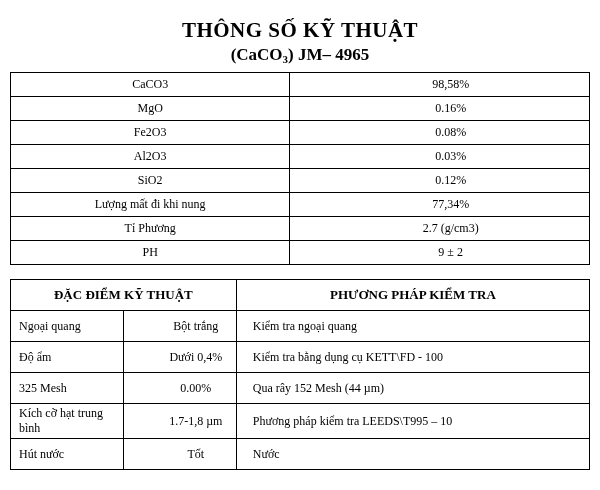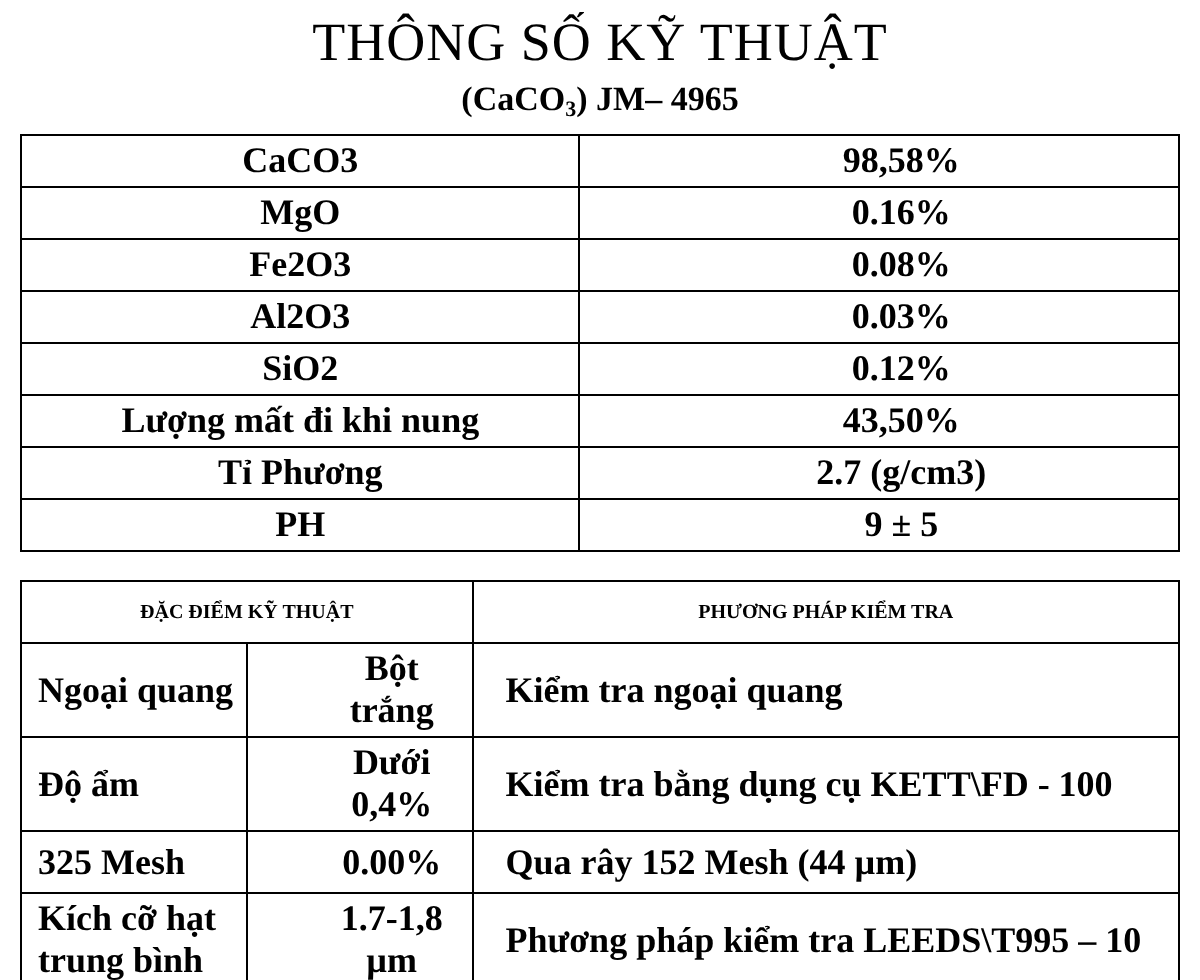--- a/index.html
+++ b/index.html
@@ -19,24 +19,25 @@
     height: 490px;
     box-sizing: border-box;
     padding: 6px 10px 0 10px;
     position: relative;
   }
   .title-block {
     text-align: center;
     margin-bottom: 6px;
   }
   .title-main {
-    font-size: 27px;
-    font-weight: normal;
+    font-size: 21px;
+    font-weight: bold;
     letter-spacing: 0.5px;
     line-height: 1.15;
+    margin-top: 12px;
   }
   .title-sub {
     font-size: 17px;
     font-weight: bold;
     line-height: 1.3;
     margin-top: 2px;
   }
   .title-sub sub {
     font-size: 11px;
     vertical-align: baseline;
@@ -47,43 +48,42 @@
   table {
     border-collapse: collapse;
     width: 100%;
     table-layout: fixed;
   }
   table.spec-table {
     margin-bottom: 14px;
   }
   table td, table th {
     border: 1px solid #000000;
-    font-size: 18px;
+    font-size: 12px;
     padding: 2px 6px;
     height: 19px;
     vertical-align: middle;
-    font-weight: bold;
   }
 
   
   .spec-table td.c-name {
     text-align: center;
     width: 50%;
   }
   .spec-table td.c-val {
     text-align: center;
     width: 50%;
     padding-left: 28px;
   }
 
   
   .prop-table th {
     text-align: center;
     font-weight: bold;
-    font-size: 10px;
+    font-size: 13px;
     padding: 4px 4px;
     height: 22px;
   }
   .prop-table th.h-left {
     width: 39%;
   }
   .prop-table td.p-name {
     text-align: left;
     width: 22.5%;
     padding-left: 8px;
@@ -129,29 +129,29 @@
       <tr>
         <td class="c-name">Al2O3</td>
         <td class="c-val">0.03%</td>
       </tr>
       <tr>
         <td class="c-name">SiO2</td>
         <td class="c-val">0.12%</td>
       </tr>
       <tr>
         <td class="c-name">Lượng mất đi khi nung</td>
-        <td class="c-val">43,50%</td>
+        <td class="c-val">77,34%</td>
       </tr>
       <tr>
         <td class="c-name">Tỉ Phương</td>
         <td class="c-val">2.7 (g/cm3)</td>
       </tr>
       <tr>
         <td class="c-name">PH</td>
-        <td class="c-val">9 ± 5</td>
+        <td class="c-val">9 ± 2</td>
       </tr>
     </tbody>
   </table>
 
   <table class="prop-table">
     <thead>
       <tr>
         <th colspan="2" class="h-left">ĐẶC ĐIỂM KỸ THUẬT</th>
         <th>PHƯƠNG PHÁP KIỂM TRA</th>
       </tr>

